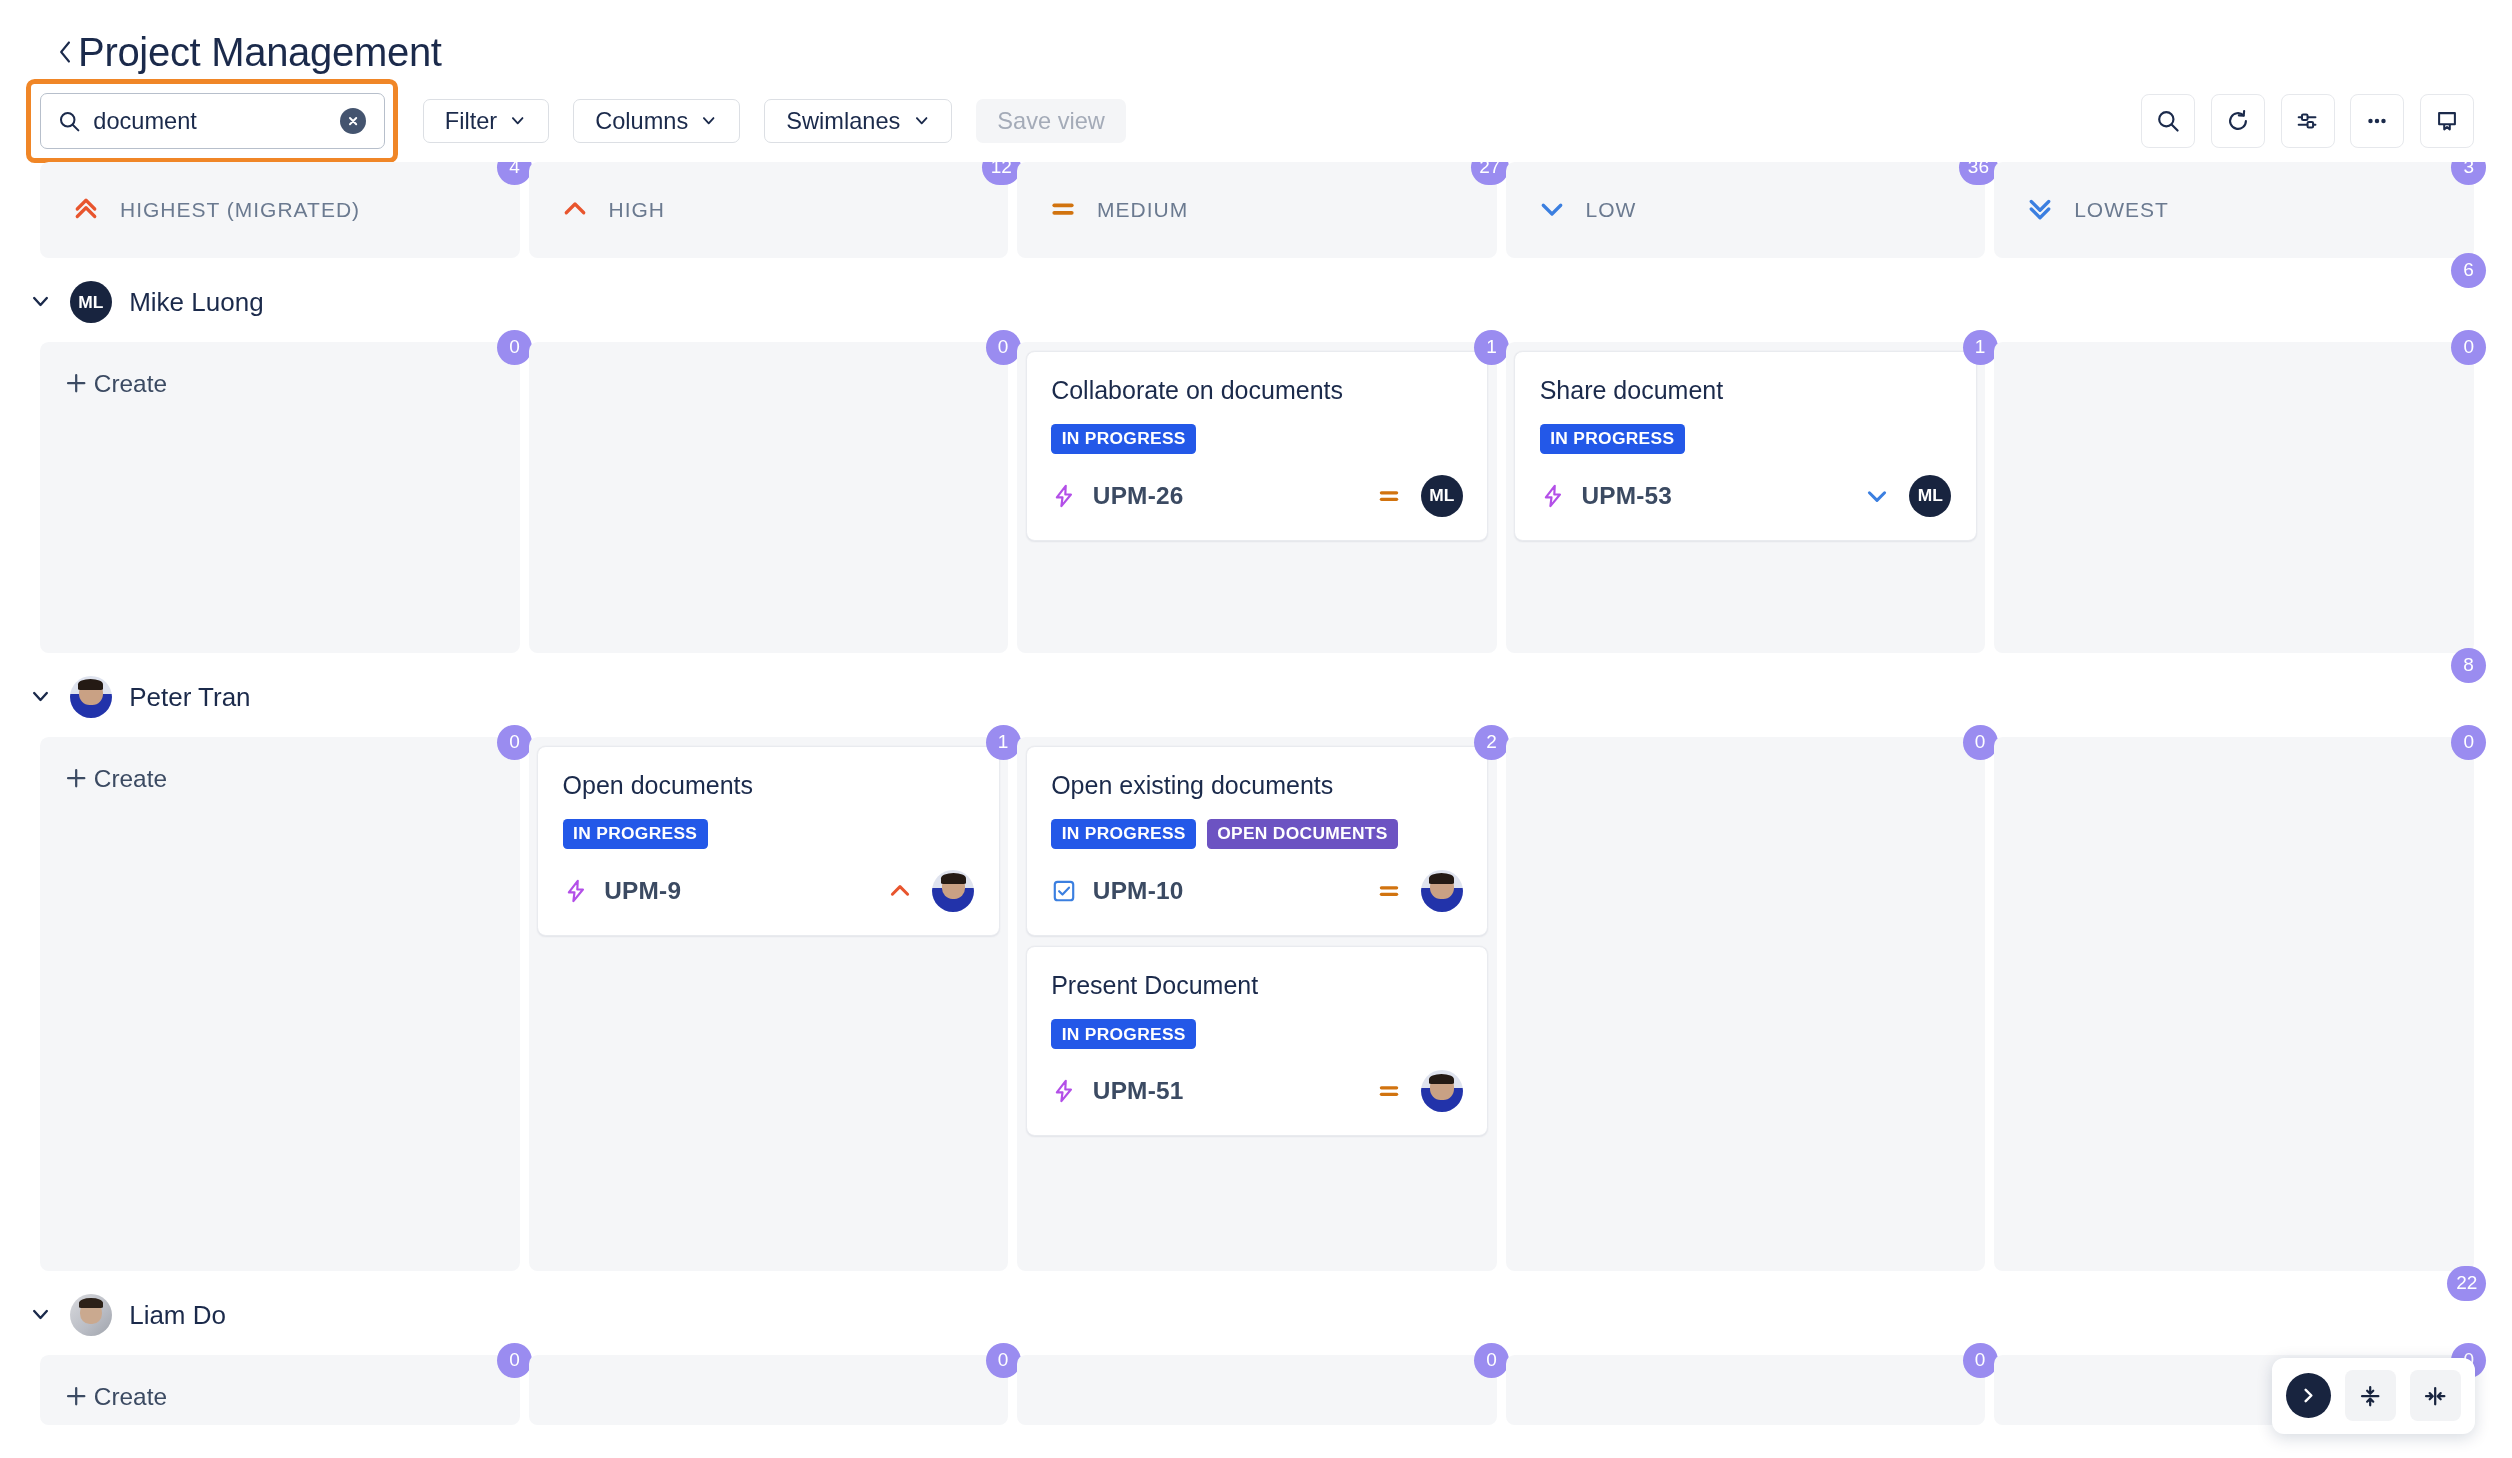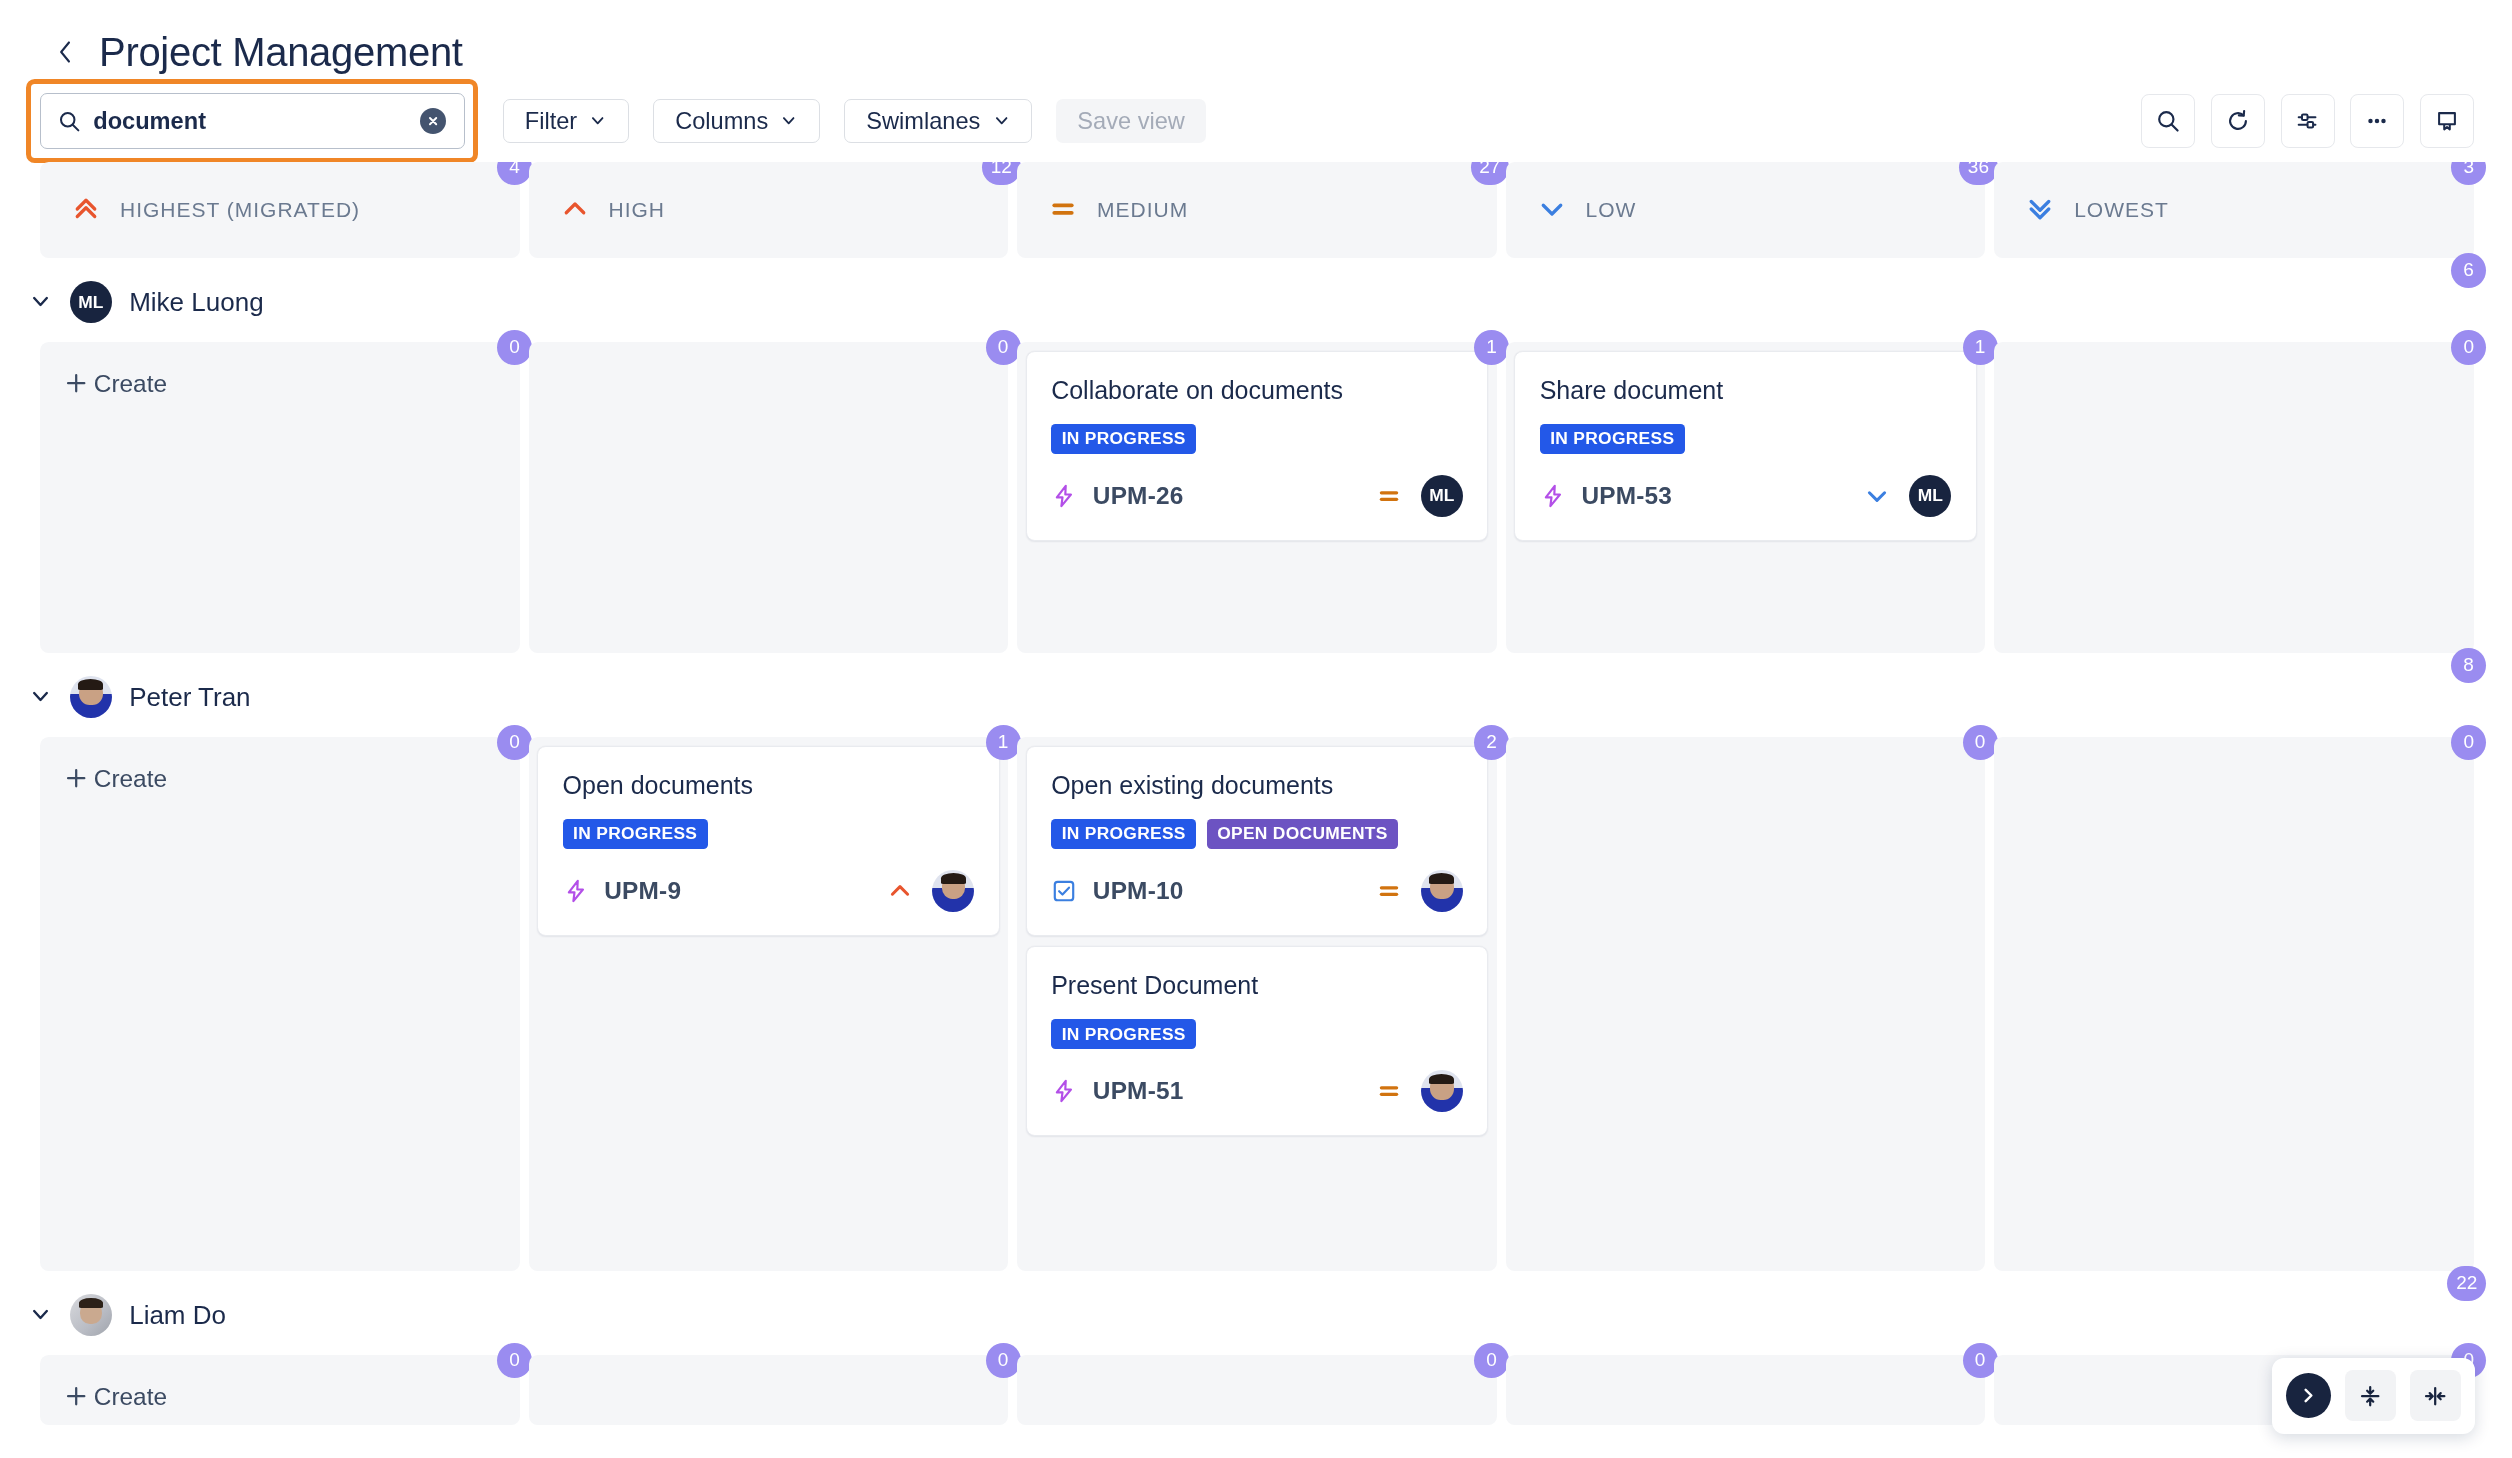--- a/index.html
+++ b/index.html
@@ -6,21 +6,21 @@
   html, body {
     width: 2512px; height: 1458px;
     background: #ffffff;
     font-family: "Liberation Sans", sans-serif;
     overflow: hidden;
     -webkit-font-smoothing: antialiased;
   }
 
   
   .page-header {
-    display: flex; align-items: center; gap: 21px;
+    display: flex; align-items: center; 
     padding: 24.4px 0 0 52px;
     height: 80px;
   }
   .back-chevron {
     width: 26px; height: 26px;
     display: flex; align-items: center; justify-content: center;
     color: #172b4d;
     cursor: pointer;
   }
   .page-title {
@@ -38,28 +38,27 @@
     padding-left: 26px; padding-right: 38px;
   }
   .search-focus-ring {
     border: 5.2px solid #f08627;
     border-radius: 8.7px;
     padding: 8.7px;
     display: inline-flex;
     align-items: center;
   }
   .search-box {
-    width: 425px; height: 56px;
+    width: 345px; height: 56px;
     border: 1.7px solid #b7bfcb;
     border-radius: 7px;
     display: flex; align-items: center;
     padding: 0 17.4px;
     background: #fff;
     gap: 12.2px;
-    font-weight: bold;
   }
   .search-icon { flex: 0 0 auto; display: flex; color: #1b2a4b; }
   .search-value {
     flex: 1 1 auto;
     font-size: 23.6px;
     color: #1b2a4b;
     white-space: nowrap; overflow: hidden;
   }
   .clear-btn {
     width: 26px; height: 26px; border-radius: 50%;

